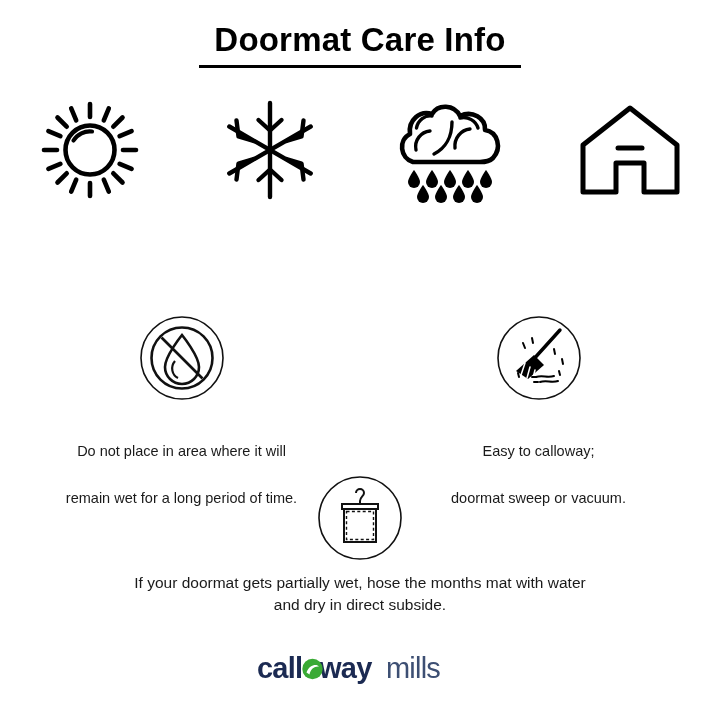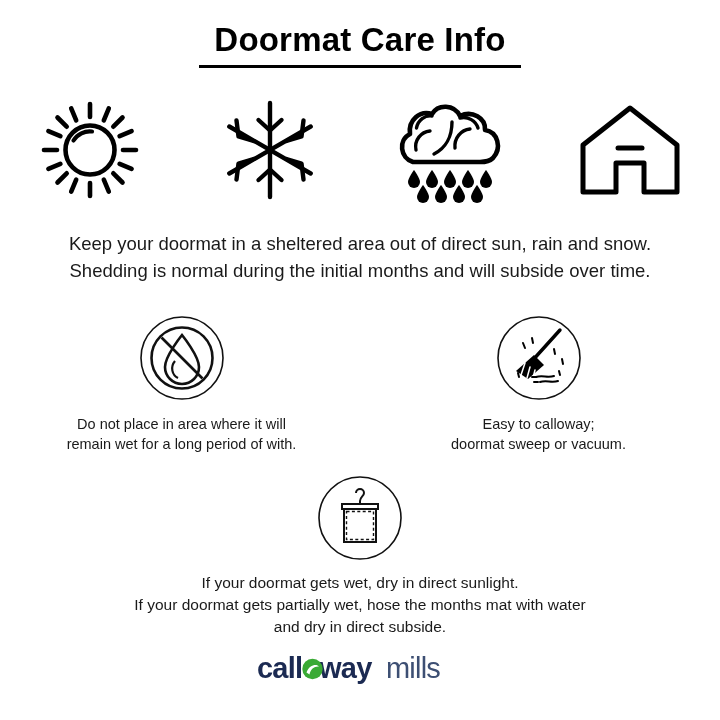--- a/index.html
+++ b/index.html
@@ -45,21 +45,21 @@
   
   .two-up{
     position:absolute;left:0;top:312px;width:720px;
     display:flex;justify-content:center;
   }
   .col{width:357px;display:flex;flex-direction:column;align-items:center;}
   .col .ico{height:92px;display:flex;align-items:center;justify-content:center;}
   .cap{
     margin-top:10px;text-align:center;font-size:14.5px;line-height:20px;color:#1a1a1a;
   }
-  .cap div{white-space:nowrap;}
+  .cap div{white-space:nowrap;margin-top:27px;}
 
   
   .dry{
     position:absolute;left:0;top:472px;width:720px;
     display:flex;flex-direction:column;align-items:center;
   }
   .dry .ico{height:92px;display:flex;align-items:center;justify-content:center;}
   .dry-cap{
     margin-top:8px;text-align:center;font-size:15.5px;line-height:22px;color:#1a1a1a;
   }
@@ -160,40 +160,36 @@
       <span>
         <svg width="108" height="96" viewBox="0 0 108 96" fill="none" stroke="#000" stroke-width="5" stroke-linecap="round" stroke-linejoin="round">
           <path d="M7 90 L7 43 L54 6 L101 43 L101 90 L68 90 L68 61 L40 61 L40 90 Z"></path>
           <line x1="42" y1="46" x2="66" y2="46"></line>
         </svg>
       </span>
     </div>
 
   </div>
 
-  <div class="main-para">
-    <div>Keep your doormat in a sheltered area out of direct sun, rain and snow.</div>
-    <div>Shedding is normal during the initial months and will subside over time.</div>
-  </div>
 
   <div class="two-up">
 
     <div class="col">
       <div class="ico">
         <svg width="86" height="86" viewBox="0 0 86 86" fill="none" stroke="#111" stroke-width="1.6">
           <circle cx="43" cy="43" r="41"></circle>
           <circle cx="43" cy="43" r="30.5" stroke-width="2.6"></circle>
           <path d="M43 20 C43 20 60 41 60 52 A17 17 0 0 1 26 52 C26 41 43 20 43 20 Z" stroke-width="2.6"></path>
           <path d="M36 46 C31 52 33 60 39 63" stroke-width="2.2"></path>
           <line x1="22.5" y1="22.5" x2="63.5" y2="63.5" stroke-width="2.6"></line>
         </svg>
       </div>
       <div class="cap">
         <div>Do not place in area where it will</div>
-        <div>remain wet for a long period of with.</div>
+        <div>remain wet for a long period of time.</div>
       </div>
     </div>
 
     <div class="col">
       <div class="ico">
         <svg width="86" height="86" viewBox="0 0 86 86" fill="none" stroke="#111" stroke-width="1.6">
           <circle cx="43" cy="43" r="41"></circle>
           <g stroke="#000" stroke-width="3.4" stroke-linecap="round">
             <line x1="64" y1="15" x2="36" y2="46"></line>
           </g>
@@ -234,21 +230,20 @@
       <svg width="86" height="86" viewBox="0 0 86 86" fill="none" stroke="#111" stroke-width="1.6">
         <circle cx="43" cy="43" r="41"></circle>
         <path d="M43 26 C43 22 47 21 47 18 A4 4 0 0 0 39 18" stroke-width="2" fill="none"></path>
         <line x1="43" y1="26" x2="43" y2="30" stroke-width="2"></line>
         <rect x="25" y="29" width="36" height="5" stroke-width="2"></rect>
         <rect x="27" y="34" width="32" height="33" stroke-width="2"></rect>
         <rect x="29.5" y="36.5" width="27" height="28" stroke-width="1.4" stroke-dasharray="3 2.4"></rect>
       </svg>
     </div>
     <div class="dry-cap">
-      <div>If your doormat gets wet, dry in direct sunlight.</div>
       <div>If your doormat gets partially wet, hose the months mat with water</div>
       <div>and dry in direct subside.</div>
     </div>
   </div>
 
   <div class="logo">
     <svg width="206" height="34" viewBox="0 0 206 34">
       <text id="logo-primary" x="0" y="26" font-family="Liberation Sans, sans-serif" font-size="29" font-weight="bold" letter-spacing="-0.8" fill="#1b2a52">calloway</text>
       <circle cx="55.5" cy="17" r="10.2" fill="#3aaa35"></circle>
       <path d="M49.5 20.5 C52 12.5 60 11.5 62 14.5 C57.5 14 53.5 17 52.5 22.5 Z" fill="#ffffff"></path>

